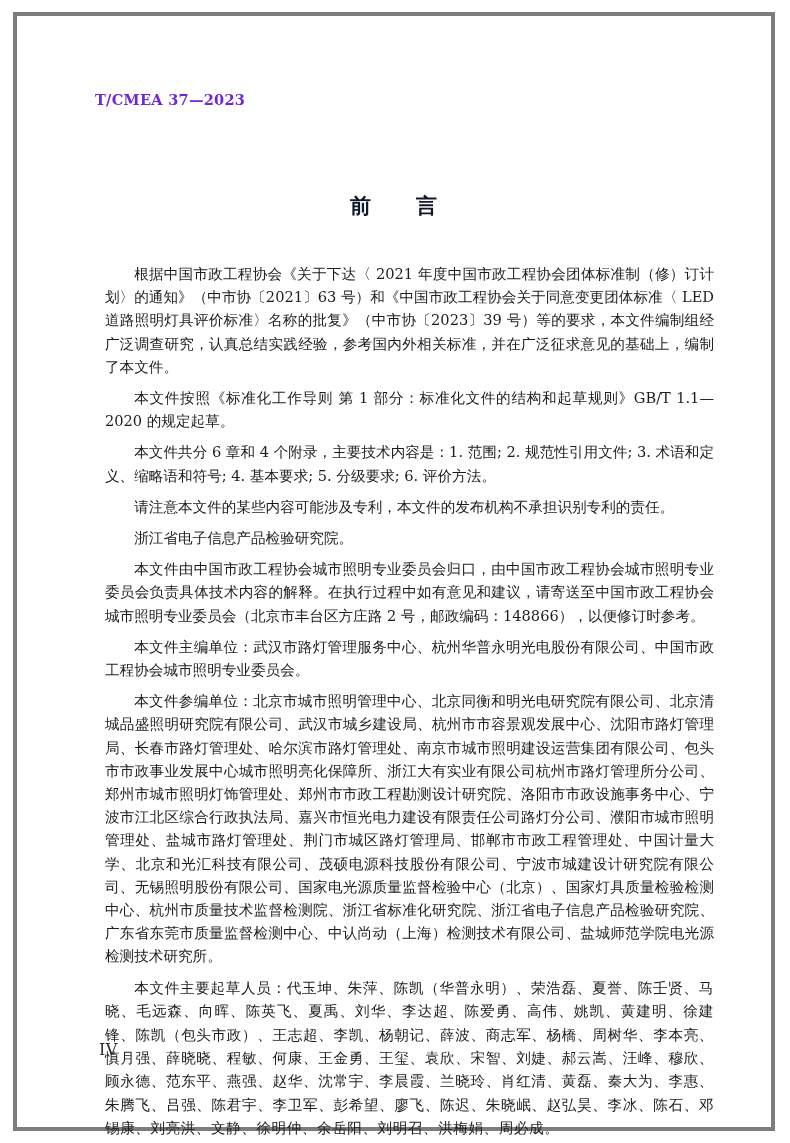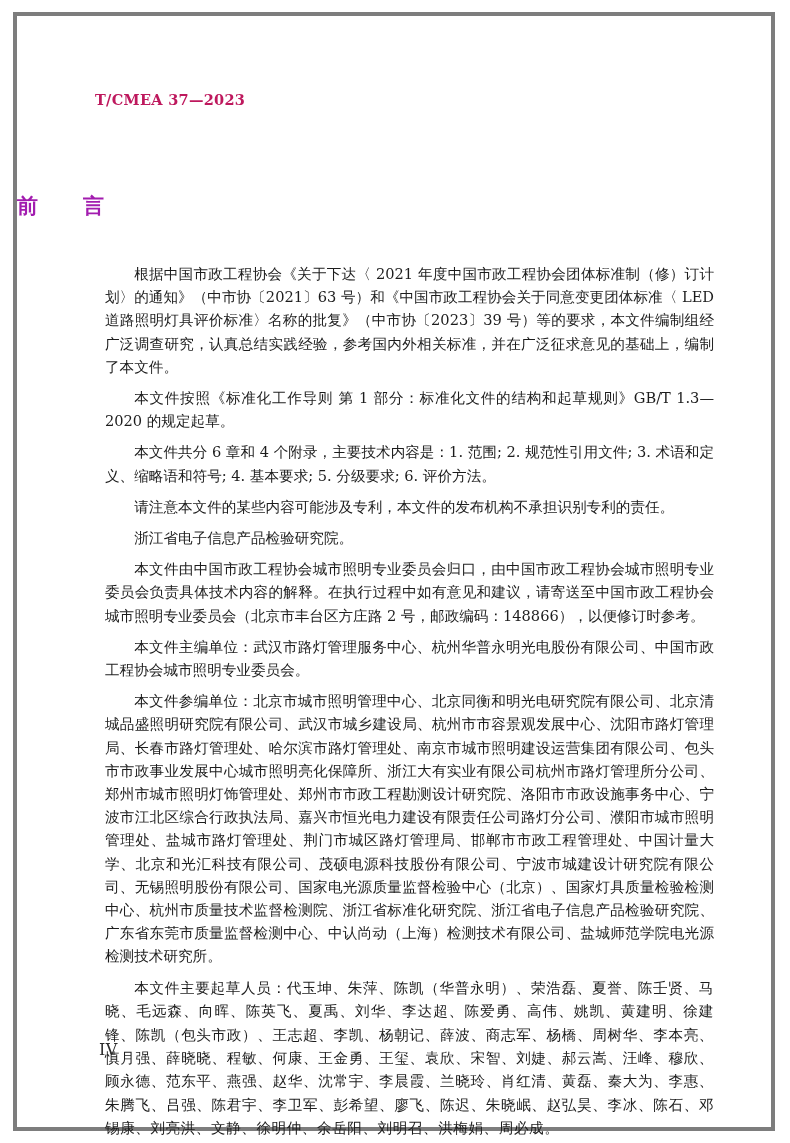--- a/index.html
+++ b/index.html
@@ -31,32 +31,33 @@
     box-sizing: border-box;
   }
   .running-head {
     position: absolute;
     left: 78px;
     top: 75px;
     font-family: "DejaVu Serif", "Liberation Serif", serif;
     font-weight: bold;
     font-size: 14.5px;
     letter-spacing: 0.3px;
-    color: #be185d;
+    color: #6d28d9;
   }
   .doc-title {
     position: absolute;
     left: 0;
     right: 0;
     top: 176px;
+    text-align: center;
     font-family: "DejaVu Sans", "Liberation Sans", sans-serif;
     font-weight: bold;
     font-size: 21px;
     letter-spacing: 1px;
-    color: #a21caf;
+    color: #0f172a;
   }
   .body-block {
     position: absolute;
     left: 80px;
     top: 238px;
     width: 625px;
   }
   p.para {
     margin: 8px;
     padding: 0;
@@ -90,21 +91,21 @@
 
 <div class="page-frame">
   <div class="page-inner">
 
     <div class="running-head">T/CMEA 37—2023</div>
 
     <div class="doc-title">前　　言</div>
 
     <div class="body-block">
       <p class="para">根据中国市政工程协会《关于下达〈 2021 年度中国市政工程协会团体标准制（修）订计划〉的通知》（中市协〔2021〕63 号）和《中国市政工程协会关于同意变更团体标准〈 LED 道路照明灯具评价标准〉名称的批复》（中市协〔2023〕39 号）等的要求，本文件编制组经广泛调查研究，认真总结实践经验，参考国内外相关标准，并在广泛征求意见的基础上，编制了本文件。</p>
-      <p class="para">本文件按照《标准化工作导则 第 1 部分：标准化文件的结构和起草规则》GB/T 1.3—2020 的规定起草。</p>
+      <p class="para">本文件按照《标准化工作导则 第 1 部分：标准化文件的结构和起草规则》GB/T 1.1—2020 的规定起草。</p>
       <p class="para">本文件共分 6 章和 4 个附录，主要技术内容是：1. 范围; 2. 规范性引用文件; 3. 术语和定义、缩略语和符号; 4. 基本要求; 5. 分级要求; 6. 评价方法。</p>
       <p class="para">请注意本文件的某些内容可能涉及专利，本文件的发布机构不承担识别专利的责任。</p>
       <p class="para">浙江省电子信息产品检验研究院。</p>
       <p class="para">本文件由中国市政工程协会城市照明专业委员会归口，由中国市政工程协会城市照明专业委员会负责具体技术内容的解释。在执行过程中如有意见和建议，请寄送至中国市政工程协会城市照明专业委员会（北京市丰台区方庄路 2 号，邮政编码：148866），以便修订时参考。</p>
       <p class="para">本文件主编单位：武汉市路灯管理服务中心、杭州华普永明光电股份有限公司、中国市政工程协会城市照明专业委员会。</p>
       <p class="para">本文件参编单位：北京市城市照明管理中心、北京同衡和明光电研究院有限公司、北京清城品盛照明研究院有限公司、武汉市城乡建设局、杭州市市容景观发展中心、沈阳市路灯管理局、长春市路灯管理处、哈尔滨市路灯管理处、南京市城市照明建设运营集团有限公司、包头市市政事业发展中心城市照明亮化保障所、浙江大有实业有限公司杭州市路灯管理所分公司、郑州市城市照明灯饰管理处、郑州市市政工程勘测设计研究院、洛阳市市政设施事务中心、宁波市江北区综合行政执法局、嘉兴市恒光电力建设有限责任公司路灯分公司、濮阳市城市照明管理处、盐城市路灯管理处、荆门市城区路灯管理局、邯郸市市政工程管理处、中国计量大学、北京和光汇科技有限公司、茂硕电源科技股份有限公司、宁波市城建设计研究院有限公司、无锡照明股份有限公司、国家电光源质量监督检验中心（北京）、国家灯具质量检验检测中心、杭州市质量技术监督检测院、浙江省标准化研究院、浙江省电子信息产品检验研究院、广东省东莞市质量监督检测中心、中认尚动（上海）检测技术有限公司、盐城师范学院电光源检测技术研究所。</p>
       <p class="para loose spaced-top">本文件主要起草人员：代玉坤、朱萍、陈凯（华普永明）、荣浩磊、夏誉、陈壬贤、马晓、毛远森、向晖、陈英飞、夏禹、刘华、李达超、陈爱勇、高伟、姚凯、黄建明、徐建锋、陈凯（包头市政）、王志超、李凯、杨朝记、薛波、商志军、杨橋、周树华、李本亮、慎月强、薛晓晓、程敏、何康、王金勇、王玺、袁欣、宋智、刘婕、郝云嵩、汪峰、穆欣、顾永德、范东平、燕强、赵华、沈常宇、李晨霞、兰晓玲、肖红清、黄磊、秦大为、李惠、朱腾飞、吕强、陈君宇、李卫军、彭希望、廖飞、陈迟、朱晓岷、赵弘昊、李冰、陈石、邓锡康、刘亮洪、文静、徐明仲、余岳阳、刘明召、洪梅娟、周必成。</p>
       <p class="para spaced-top">本文件主要审查人员：雷丽英、李铁楠、孙元鹏、张利国、秦洪海、张训、杨勇。</p>
     </div>
 

